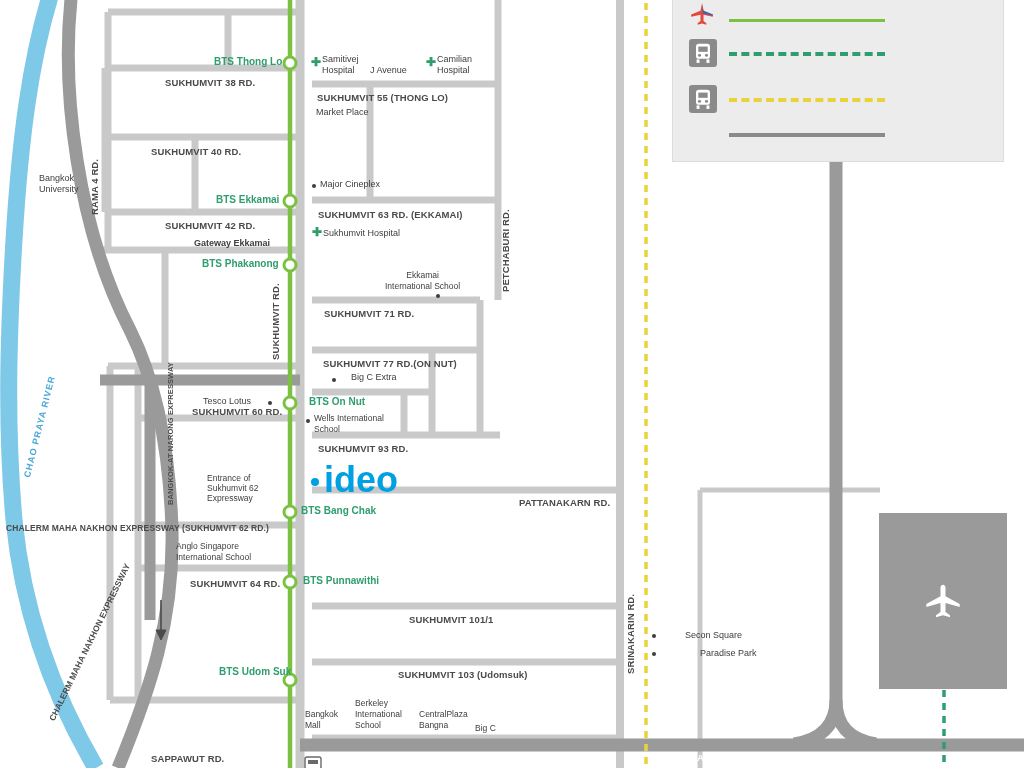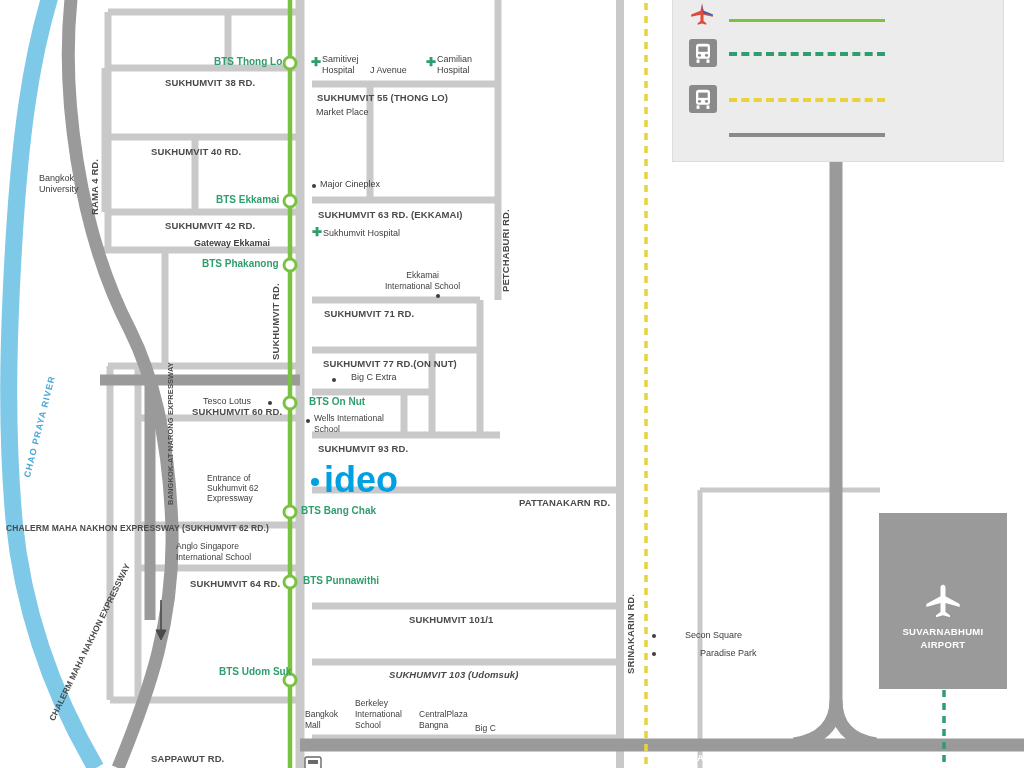--- a/index.html
+++ b/index.html
@@ -167,24 +167,20 @@
   <div style="position:absolute;left:56px;top:180px;width:156px;height:4px;background:#8a8a8a;"></div>
 
 </div>
 
 <div class="airportbox">
   <div style="position:absolute;left:44px;top:68px;">
     <svg viewBox="0 0 24 24" width="40" height="40">
         <path d="M12 2.2 C12.9 2.2 13.5 3 13.5 4 L13.5 9.2 L22 13.8 L22 15.6 L13.5 13.2 L13.5 18.6 L16.2 20.5 L16.2 21.8 L12 20.6 L7.8 21.8 L7.8 20.5 L10.5 18.6 L10.5 13.2 L2 15.6 L2 13.8 L10.5 9.2 L10.5 4 C10.5 3 11.1 2.2 12 2.2 Z" fill="#ffffff"></path>
       </svg>
   </div>
-  <div class="airport-txt">
-    <div>SUVARNABHUMI</div>
-    <div>AIRPORT</div>
-  </div>
 </div>
 
 <div class="ideo-wrap">
   <svg width="128" height="42" viewBox="0 0 128 42">
     <circle cx="9" cy="24" r="4" fill="#00a0e2"></circle>
     <text x="18" y="34" font-family="Liberation Sans, sans-serif" font-size="36" font-weight="bold" fill="#00a0e2">ideo</text>
   </svg>
 </div>
 
 <div class="lbl bts" style="left:214px;top:56px;">BTS Thong Lo</div>
@@ -199,21 +195,21 @@
 <div class="lbl rd" style="left:151px;top:146px;text-align:center;">SUKHUMVIT 40 RD.</div>
 <div class="lbl rd" style="left:317px;top:92px;">SUKHUMVIT 55 (THONG LO)</div>
 <div class="lbl rd" style="left:165px;top:220px;">SUKHUMVIT 42 RD.</div>
 <div class="lbl rd" style="left:318px;top:209px;">SUKHUMVIT 63 RD. (EKKAMAI)</div>
 <div class="lbl rd" style="left:324px;top:308px;">SUKHUMVIT 71 RD.</div>
 <div class="lbl rd" style="left:323px;top:358px;">SUKHUMVIT 77 RD.(ON NUT)</div>
 <div class="lbl rd" style="left:192px;top:375px;margin-top:31px;">SUKHUMVIT 60 RD.</div>
 <div class="lbl rd" style="left:318px;top:443px;">SUKHUMVIT 93 RD.</div>
 <div class="lbl rd" style="left:190px;top:578px;">SUKHUMVIT 64 RD.</div>
 <div class="lbl rd" style="left:409px;top:614px;">SUKHUMVIT 101/1</div>
-<div class="lbl rd" style="left:389px;top:669px;font-style:italic;">SUKHUMVIT 103 (Udomsuk)</div>
+<div class="lbl rd" style="left:398px;top:669px;">SUKHUMVIT 103 (Udomsuk)</div>
 <div class="lbl rd" style="left:519px;top:497px;">PATTANAKARN RD.</div>
 <div class="lbl rd" style="left:151px;top:753px;">SAPPAWUT RD.</div>
 <div class="lbl rd" style="left:676px;top:752px;color:#ffffff;">BURAPHA WITHI EXPRESSWAY</div>
 <div class="lbl rd" style="left:6px;top:523px;font-size:8.5px;">CHALERM MAHA NAKHON EXPRESSWAY (SUKHUMVIT 62 RD.)</div>
 
 <div class="lbl rd vert" style="left:89px;top:215px;transform:rotate(-90deg);">RAMA 4  RD.</div>
 <div class="lbl rd vert" style="left:270px;top:360px;transform:rotate(-90deg);">SUKHUMVIT RD.</div>
 <div class="lbl rd vert" style="left:500px;top:292px;transform:rotate(-90deg);">PETCHABURI RD.</div>
 <div class="lbl rd vert" style="left:625px;top:674px;transform:rotate(-90deg);">SRINAKARIN RD.</div>
 <div class="lbl rd vert" style="left:166px;top:505px;transform:rotate(-90deg);font-size:7.5px;">BANGKOK-AT NARONG EXPRESSWAY</div>

